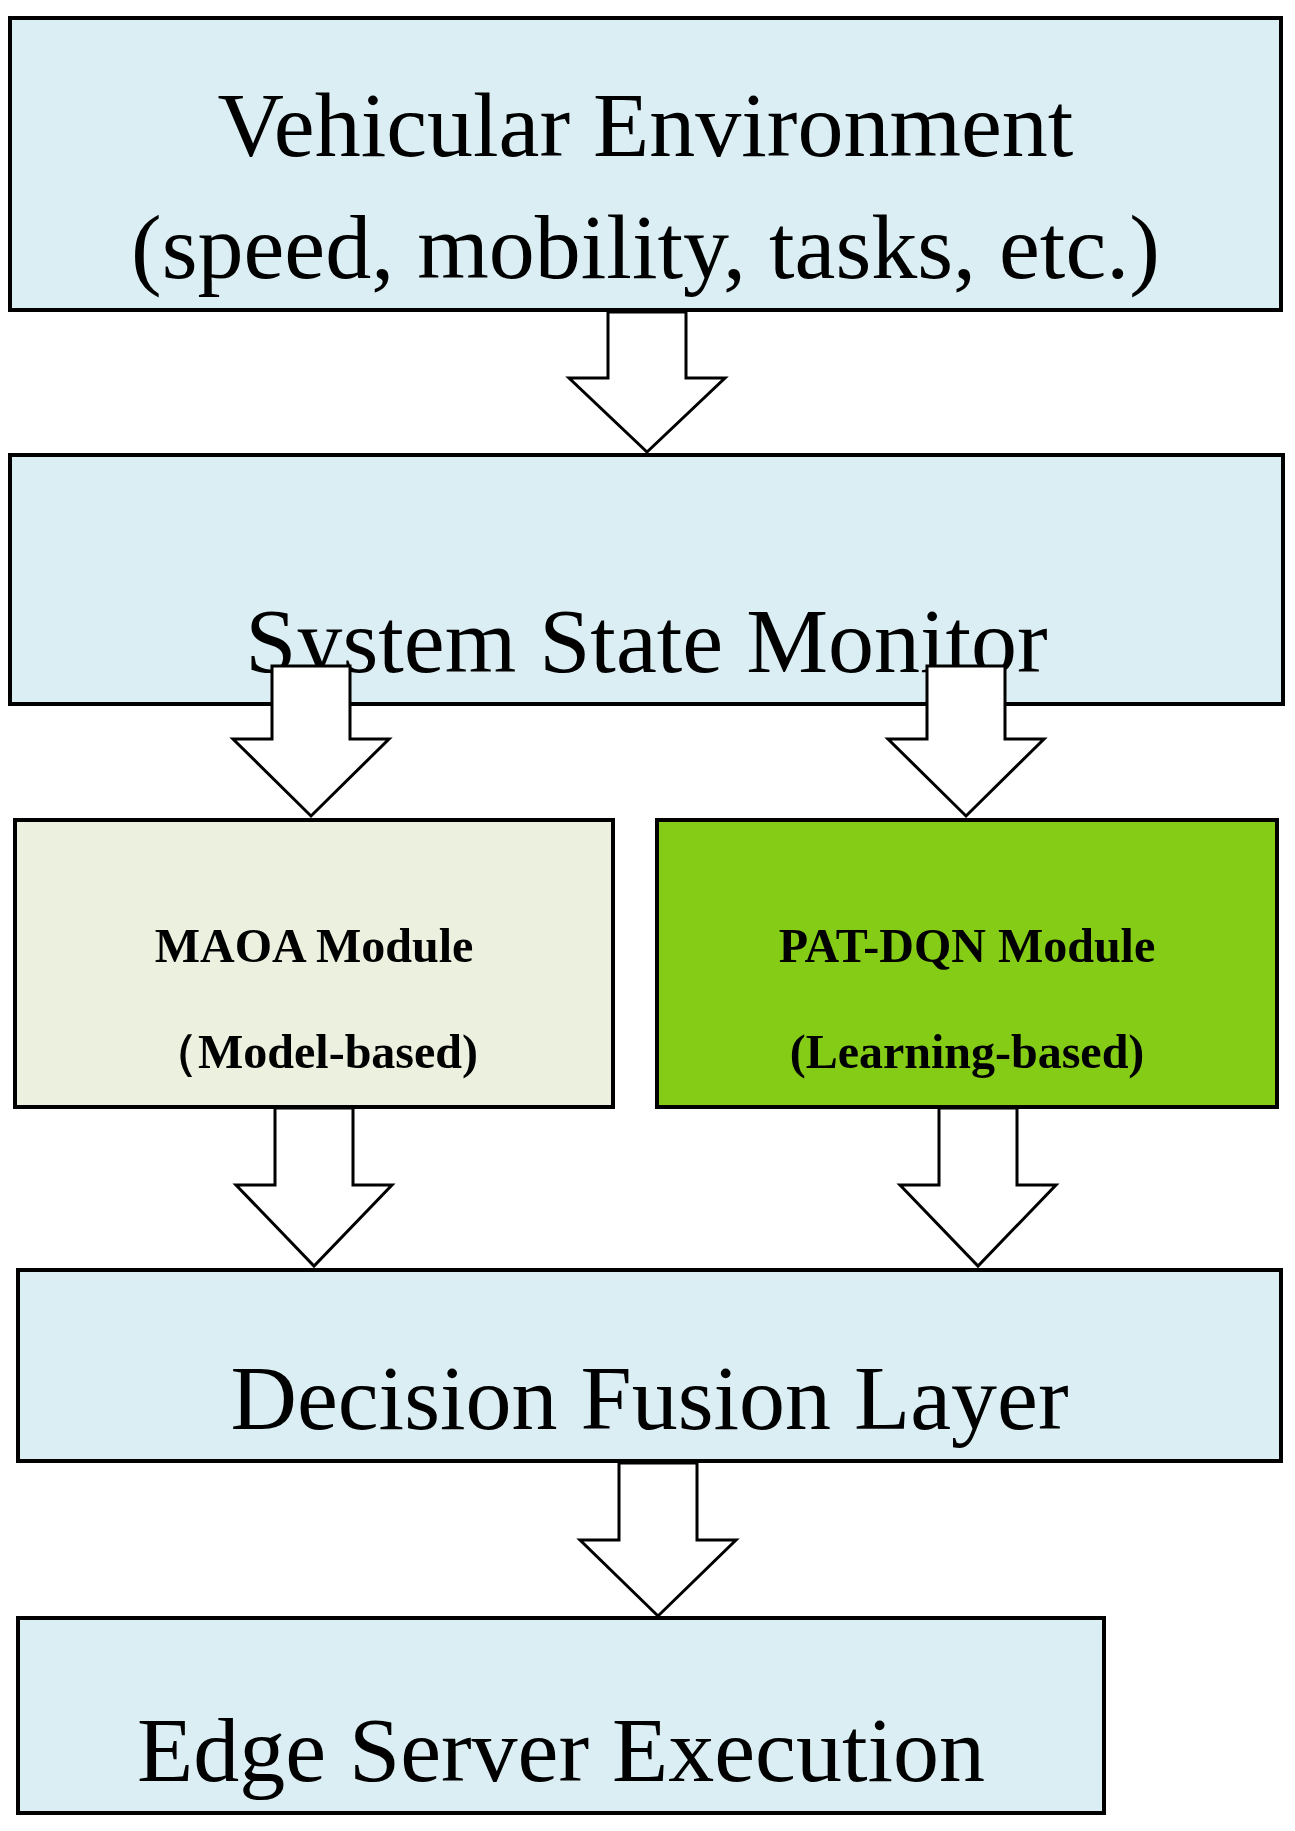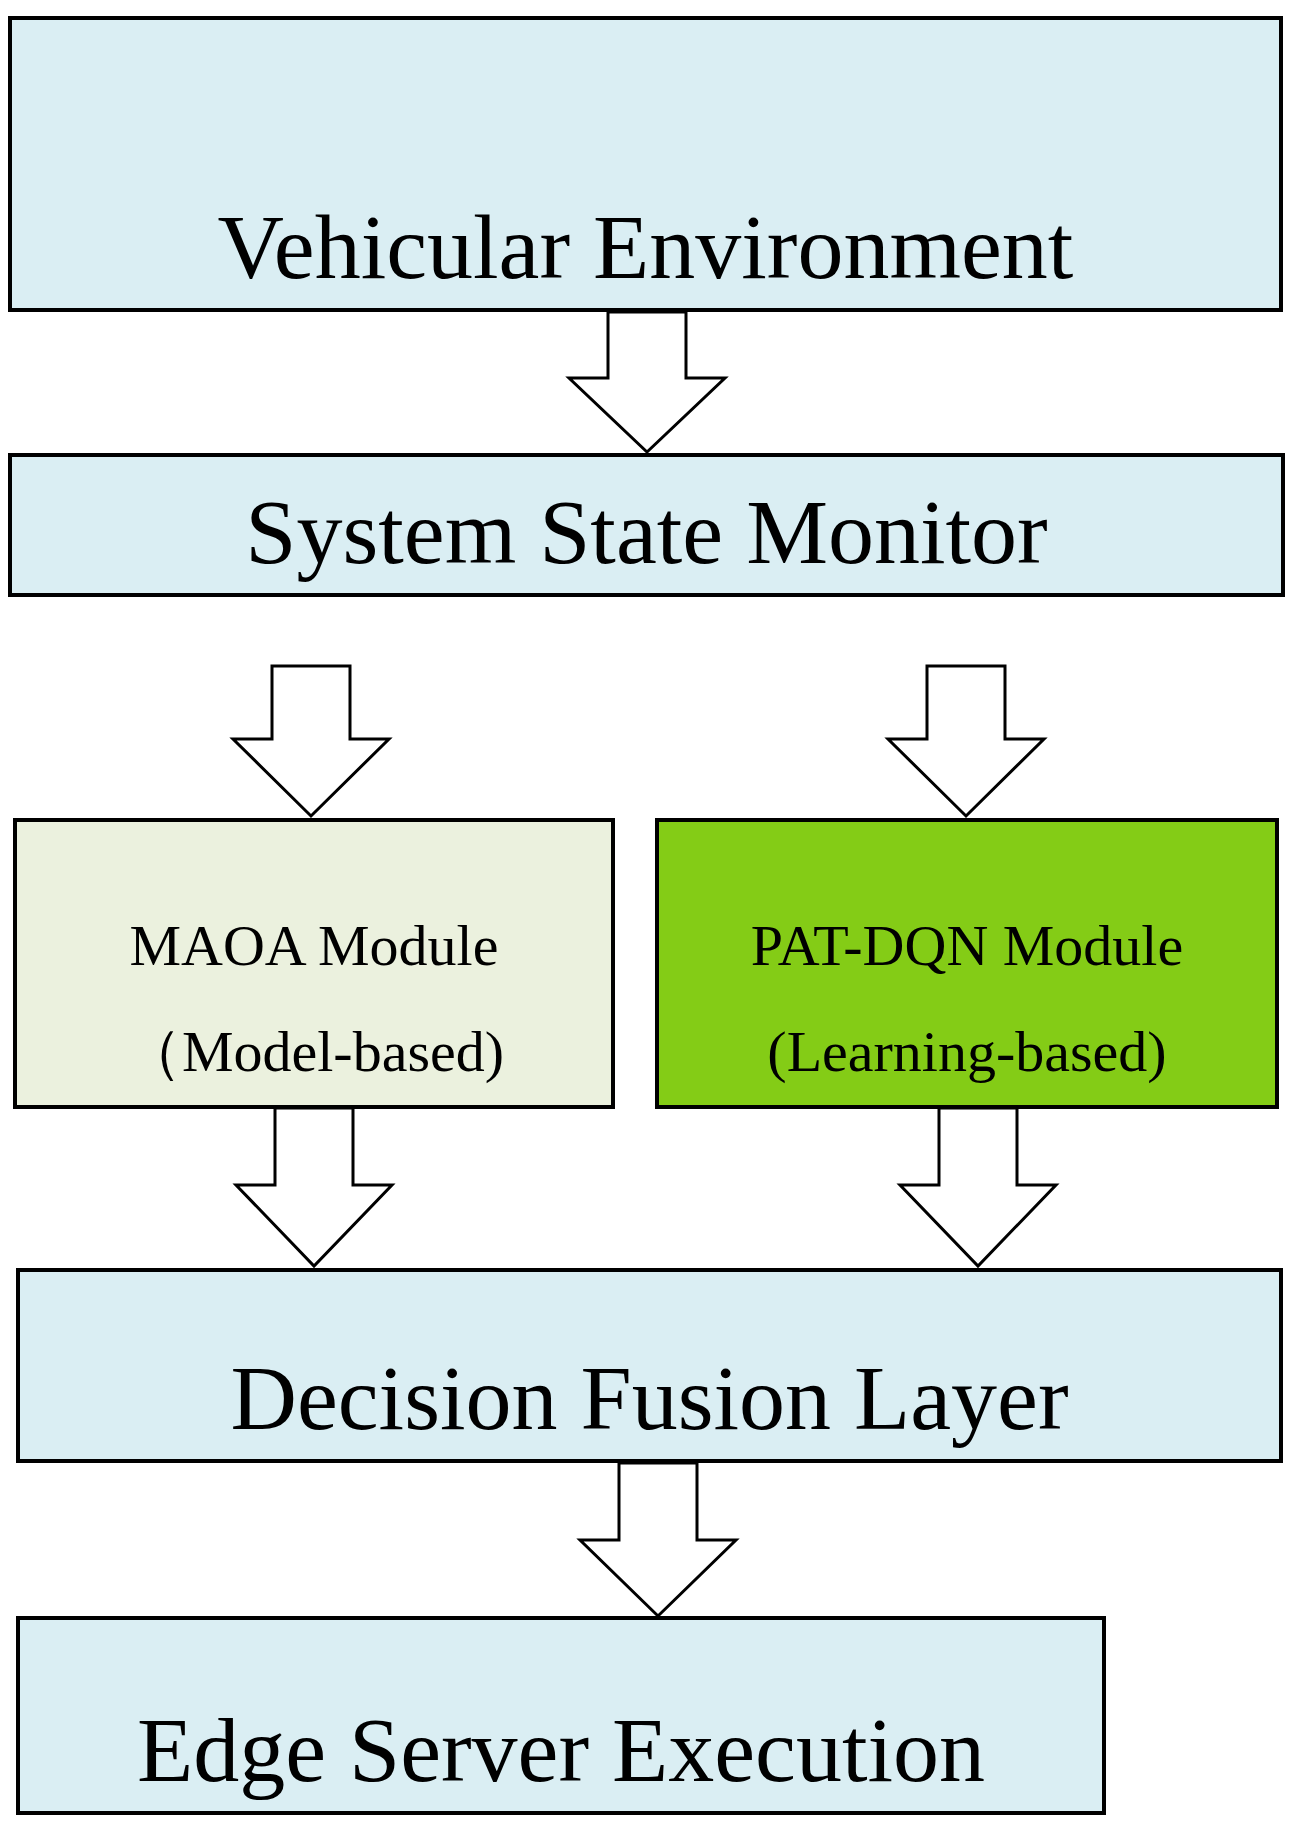--- a/index.html
+++ b/index.html
@@ -16,37 +16,38 @@
     box-sizing:border-box;
     border:4px solid #000;
     display:flex;
     flex-direction:column;
     align-items:center;
     justify-content:flex-end;
     text-align:center;
   }
   .node .line{white-space:nowrap;}
   .big{font-size:92px;line-height:122px;}
-  .mid{font-size:58px;line-height:106px;}
+  .mid{font-size:48px;line-height:106px;font-weight:bold;}
   #node-env     {left:8px;   top:16px;   width:1275px; height:296px;}
-  #node-monitor {left:8px;   top:453px;  width:1277px; height:144px;}
+  #node-monitor {left:8px;   top:453px;  width:1277px; height:253px;}
   #node-maoa    {left:13px;  top:818px;  width:602px;  height:291px;}
   #node-patdqn  {left:655px; top:818px;  width:624px;  height:291px;}
   #node-fusion  {left:16px;  top:1268px; width:1267px; height:195px;}
   #node-edge    {left:16px;  top:1616px; width:1090px; height:199px;}
   .arrow{position:absolute;display:block;}
   .arrow polygon{fill:#ffffff;stroke:#000000;stroke-width:3;stroke-linejoin:miter;}
 </style>
 </head>
 <body>
 
 <div class="canvas">
 
   <div class="node big" id="node-env" style="background-color: rgb(218, 238, 243);">
     <div class="line">Vehicular Environment</div>
+    <div class="line">(speed, mobility, tasks, etc.)</div>
   </div>
 
   <svg class="arrow" style="left:565px;top:310px;" width="164" height="146" viewBox="0 0 164 146">
     <polygon points="43,2 121,2 121,68 160,68 82,142 4,68 43,68"></polygon>
   </svg>
 
   <div class="node big" id="node-monitor" style="background-color: rgb(218, 238, 243);">
     <div class="line">System State Monitor</div>
   </div>
 

